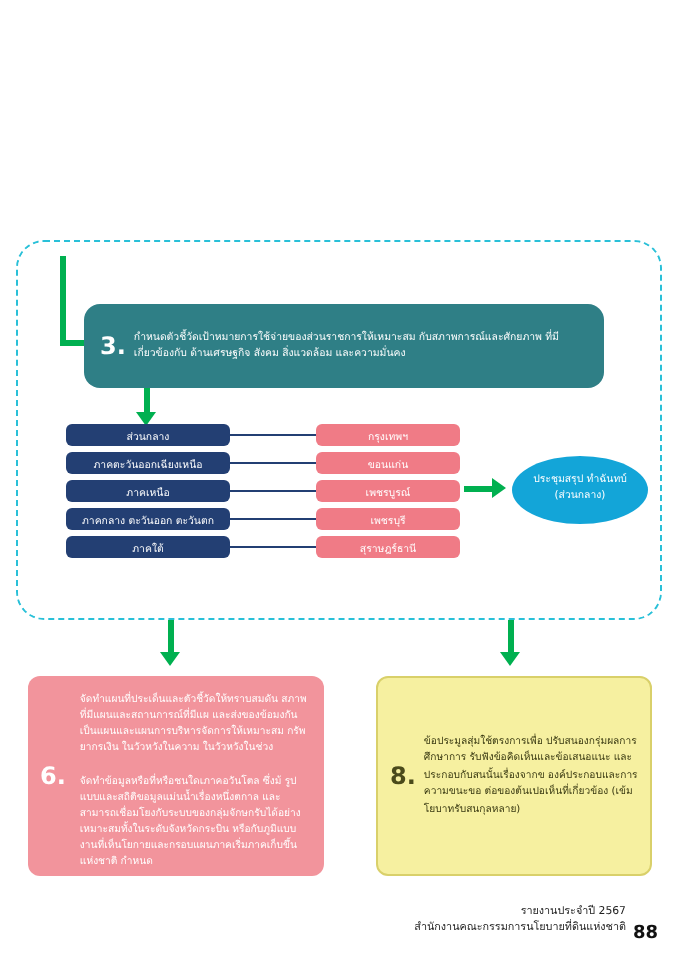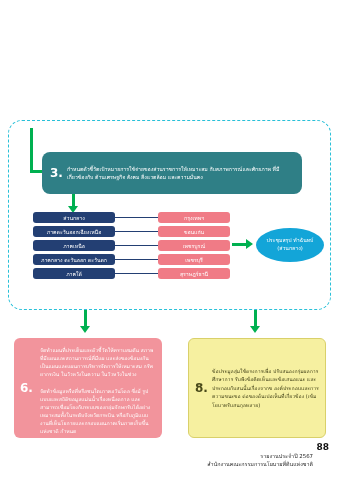--- a/index.html
+++ b/index.html
@@ -131,21 +131,21 @@
   .arrowhead{position:absolute;width:0;height:0;}
 
   
   .footer{
     position:absolute;right:10px;bottom:12px;
     text-align:right;
   }
   .footer .l1{font-size:5.4px;color:#222;line-height:1.5;}
   .footer .l2{font-size:5.4px;color:#222;line-height:1.5;}
   .pagenum{
-    position:absolute;right:10px;bottom:28px;
+    position:absolute;right:10px;bottom:8px;
     font-size:9px;font-weight:bold;color:#111;
   }
 </style>
 </head>
 <body>
 
 <div class="page">
 
   <div class="dashed-box"></div>
 

